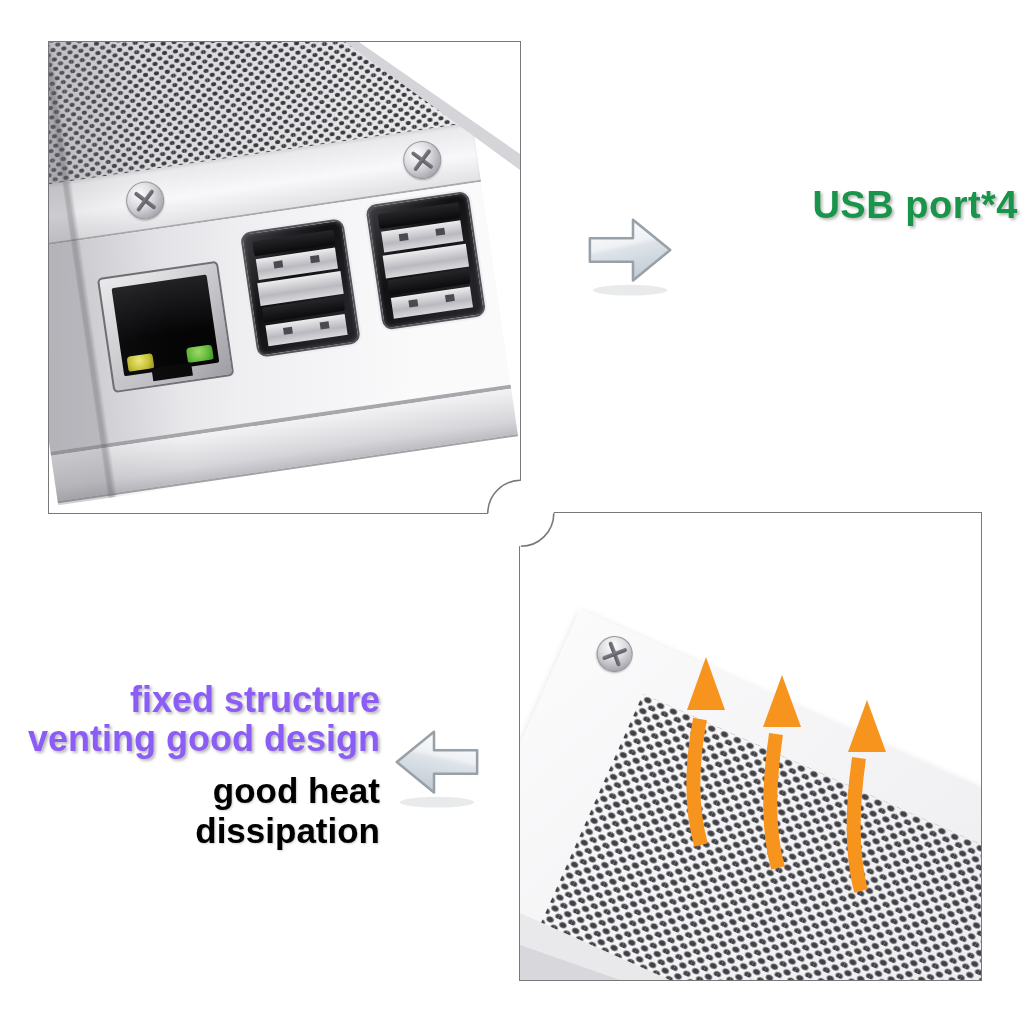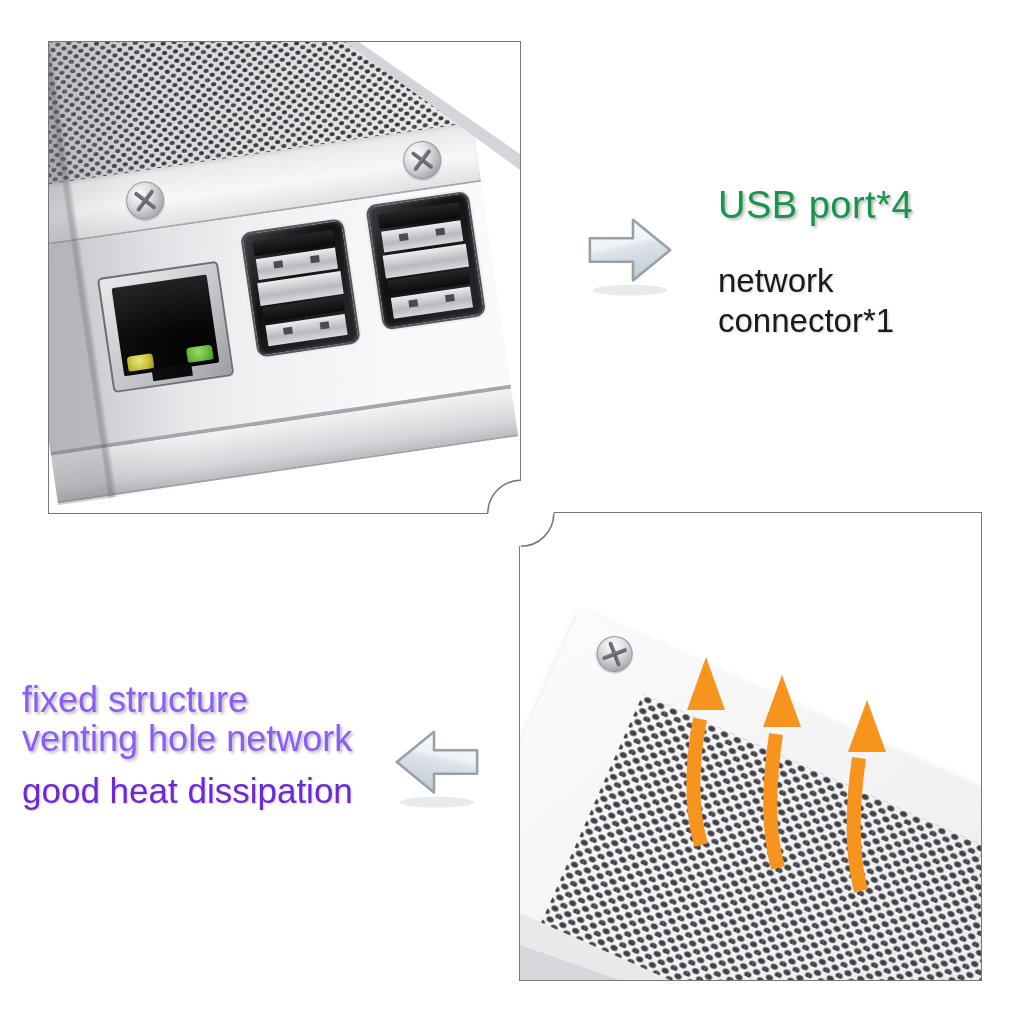--- a/index.html
+++ b/index.html
@@ -92,30 +92,30 @@
     background-size:14px 12px;}
   .lid .screw{width:34px;height:34px;left:32px;top:9px;}
   .vents-art{position:absolute;left:0;top:0;width:461px;height:467px;}
 
   
   .arrow3d{position:absolute;width:98px;height:92px;}
   .arrow3d-right{left:583px;top:206px;}
   .arrow3d-left{left:386px;top:718px;transform:scaleX(-1);}
 
   
-  .callout{position:absolute;text-align:left;font-weight:normal;}
+  .callout{position:absolute;text-align:right;font-weight:bold;}
   .callout-usb{left:718px;top:184px;width:300px;}
   .cu-title{font-size:38px;color:#18954B;letter-spacing:.5px;
     text-shadow:2px 2px 3px rgba(125,125,125,.55);}
   .cu-body{margin-top:34px;font-size:33px;line-height:40px;color:#1a1a1a;
     text-shadow:1px 1px 2px rgba(150,150,150,.45);}
   .callout-vent{left:22px;top:680px;width:358px;}
   .cv-title{font-size:36px;line-height:39px;color:#8b5cf6;
     text-shadow:2px 2px 3px rgba(125,125,125,.55);}
-  .cv-body{margin-top:13px;font-size:35px;color:#6d28d9;
+  .cv-body{margin-top:13px;font-size:35px;color:#000000;
     text-shadow:1px 1px 2px rgba(150,150,150,.45);}
 
   .notch-svg{position:absolute;left:461px;top:453px;width:120px;height:120px;}
 </style>
 </head>
 <body>
 
 <div class="stage">
 
   <div class="frame frame-ports">
@@ -236,27 +236,23 @@
         <stop offset="0.56" stop-color="#dde3e9"></stop>
         <stop offset="1" stop-color="#c5ced6"></stop>
       </linearGradient>
     </defs>
     <ellipse cx="48" cy="85" rx="38" ry="5.5" fill="#8a949c" opacity="0.20"></ellipse>
     <path d="M7,32 h44 v-19 l38,31 -38,31 v-19 H7 Z" fill="url(#ag2)" stroke="#99a1a8" stroke-width="2.6" stroke-linejoin="round"></path>
   </svg>
 
   <div class="callout callout-usb">
     <div class="cu-title">USB port*4</div>
-    <div class="cu-body">
-      <div>network</div>
-      <div>connector*1</div>
-    </div>
   </div>
 
   <div class="callout callout-vent">
     <div class="cv-title">
       <div>fixed structure</div>
-      <div>venting hole network</div>
+      <div>venting good design</div>
     </div>
     <div class="cv-body">good heat dissipation</div>
   </div>
 
 </div>
 
 </body></html>

